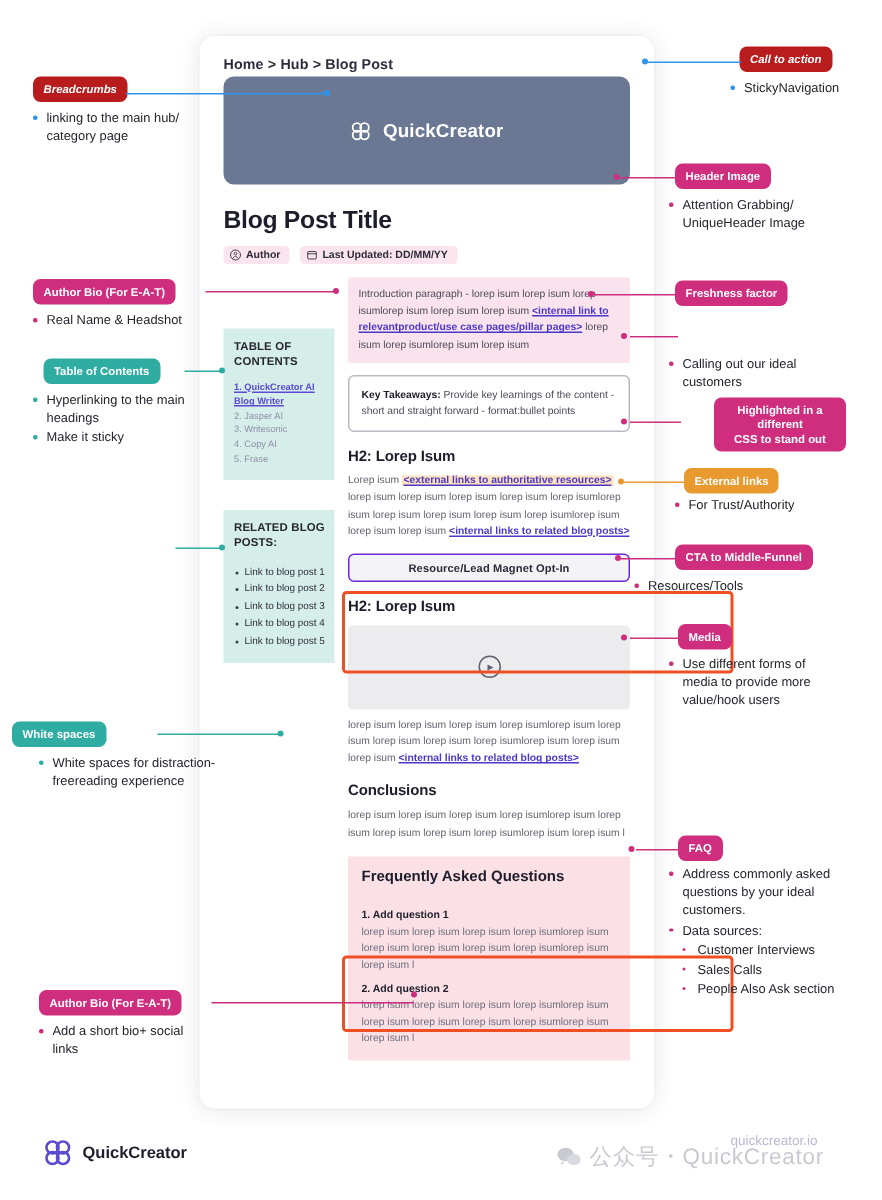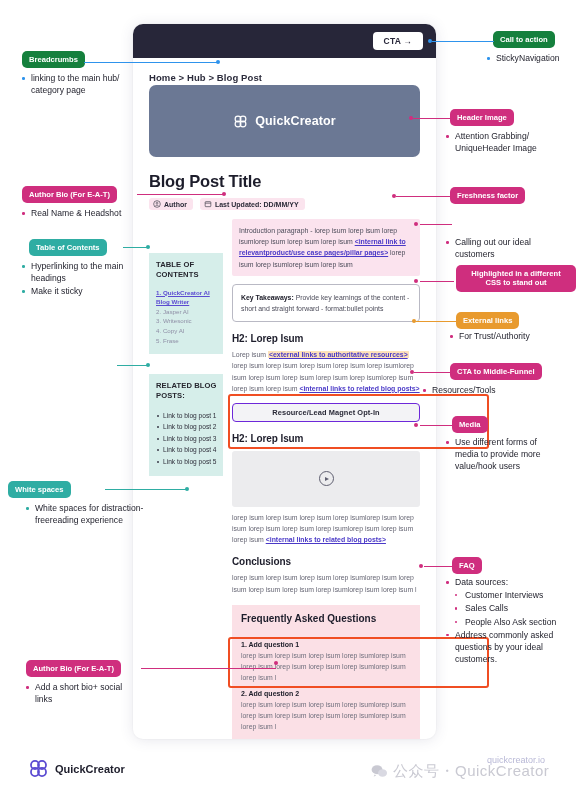--- a/index.html
+++ b/index.html
@@ -116,21 +116,21 @@
   .faq-a { font-size: 6.9px; line-height: 1.6; color: #6e6e7c; margin-top: 2px; }
 
   
   .tag {
     position: absolute; border-radius: 5px; color: #fff;
     font-size: 7.6px; font-weight: 600; padding: 4px 7px;
     line-height: 1.25; white-space: pre-line; text-align: center;
   }
   .tag.pink { background: #cf2e7e; }
   .tag.teal { background: #2fada3; }
-  .tag.blue { background: #15803d; }
+  .tag.blue { background: #b91c1c; font-style: italic; }
   .tag.orange { background: #e89a2e; }
 
   .note { position: absolute; font-size: 8.6px; color: #24242f; line-height: 1.42; }
   .note ul { list-style: none; }
   .note li { position: relative; padding-left: 9px; margin-bottom: 1px; }
   .note li::before {
     content: ""; position: absolute; left: 0; top: 5px;
     width: 2.6px; height: 2.6px; border-radius: 50%; background: #cf2e7e;
   }
   .note.teal li::before { background: #2fada3; }
@@ -160,23 +160,20 @@
   }
   .wm-url { position: absolute; left: 487px; top: 755px; font-size: 9px; color: #b8b8d6; }
 </style>
 </head>
 <body>
 
 <div id="root">
 
   <div class="page-shell">
 
-    <div class="navbar">
-      <div class="cta-pill">CTA →</div>
-    </div>
 
     <div class="page-body">
 
       <div class="breadcrumb">Home &gt; Hub &gt; Blog Post</div>
 
       <div class="header-image">
         <svg class="qc-logo-mark" width="15" height="15" viewBox="0 0 24 24">
           <circle cx="8" cy="8" r="4.6" fill="none" stroke="#fff" stroke-width="1.9"></circle>
           <circle cx="16" cy="8" r="4.6" fill="none" stroke="#fff" stroke-width="1.9"></circle>
           <circle cx="8" cy="16" r="4.6" fill="none" stroke="#fff" stroke-width="1.9"></circle>
@@ -342,21 +339,21 @@
   <div class="dot pink" style="left:392px; top:194px;"></div>
 
   <div class="note" style="left:446px; top:236px; width:106px;">
     <ul>
         <li>Calling out our ideal customers</li>
       </ul>
   </div>
   <div class="conn pink" style="left:420px; top:224px; width:32px;"></div>
   <div class="dot pink" style="left:414px; top:222px;"></div>
 
-  <div class="tag pink" style="left:456px; top:265px; width:120px;">Highlighted in a different
+  <div class="tag pink" style="left:476px; top:265px; width:88px;">Highlighted in a different
 CSS to stand out</div>
   <div class="conn pink" style="left:420px; top:281px; width:34px;"></div>
   <div class="dot pink" style="left:414px; top:279px;"></div>
 
   <div class="tag orange" style="left:456px; top:312px;">External links</div>
   <div class="note" style="left:450px; top:330px; width:108px;">
     <ul>
         <li style="--c:#e89a2e">For Trust/Authority</li>
       </ul>
   </div>
@@ -377,28 +374,28 @@
     <ul>
         <li>Use different forms of media to provide more value/hook users</li>
       </ul>
   </div>
   <div class="conn pink" style="left:420px; top:425px; width:34px;"></div>
   <div class="dot pink" style="left:414px; top:423px;"></div>
 
   <div class="tag pink" style="left:452px; top:557px;">FAQ</div>
   <div class="note" style="left:446px; top:576px; width:116px;">
     <ul>
+      <li>Address commonly asked questions by your ideal customers.</li>
       <li>Data sources:
         <ul>
           <li>Customer Interviews</li>
           <li>Sales Calls</li>
           <li>People Also Ask section</li>
         </ul>
       </li>
-      <li>Address commonly asked questions by your ideal customers.</li>
     </ul>
   </div>
   <div class="conn pink" style="left:424px; top:566px; width:30px;"></div>
   <div class="dot pink" style="left:419px; top:564px;"></div>
 
   <div class="footer-logo">
     <svg width="21" height="21" viewBox="0 0 24 24">
       <circle cx="8" cy="8" r="4.6" fill="none" stroke="#5b4bd1" stroke-width="2"></circle>
       <circle cx="16" cy="8" r="4.6" fill="none" stroke="#5b4bd1" stroke-width="2"></circle>
       <circle cx="8" cy="16" r="4.6" fill="none" stroke="#5b4bd1" stroke-width="2"></circle>

